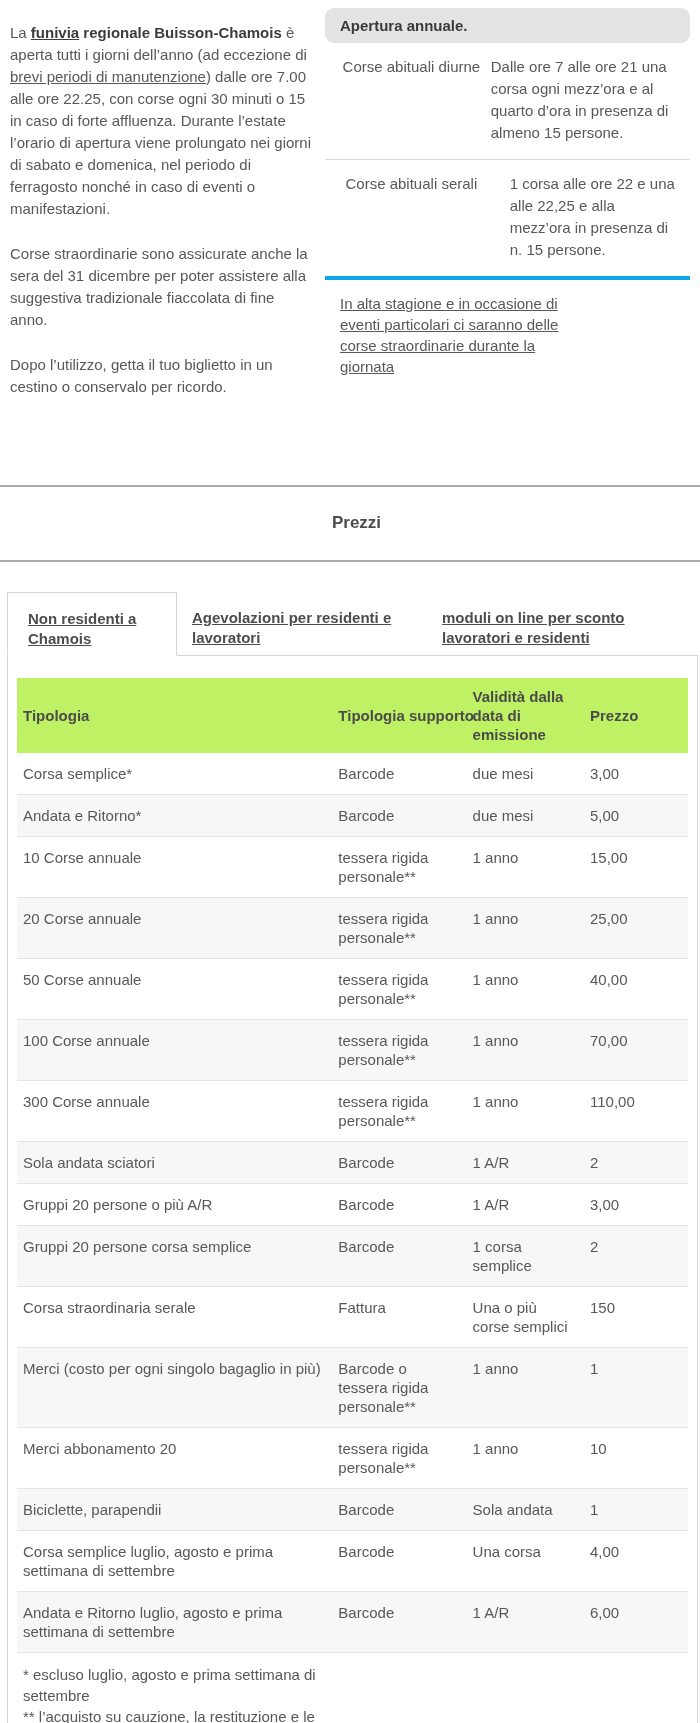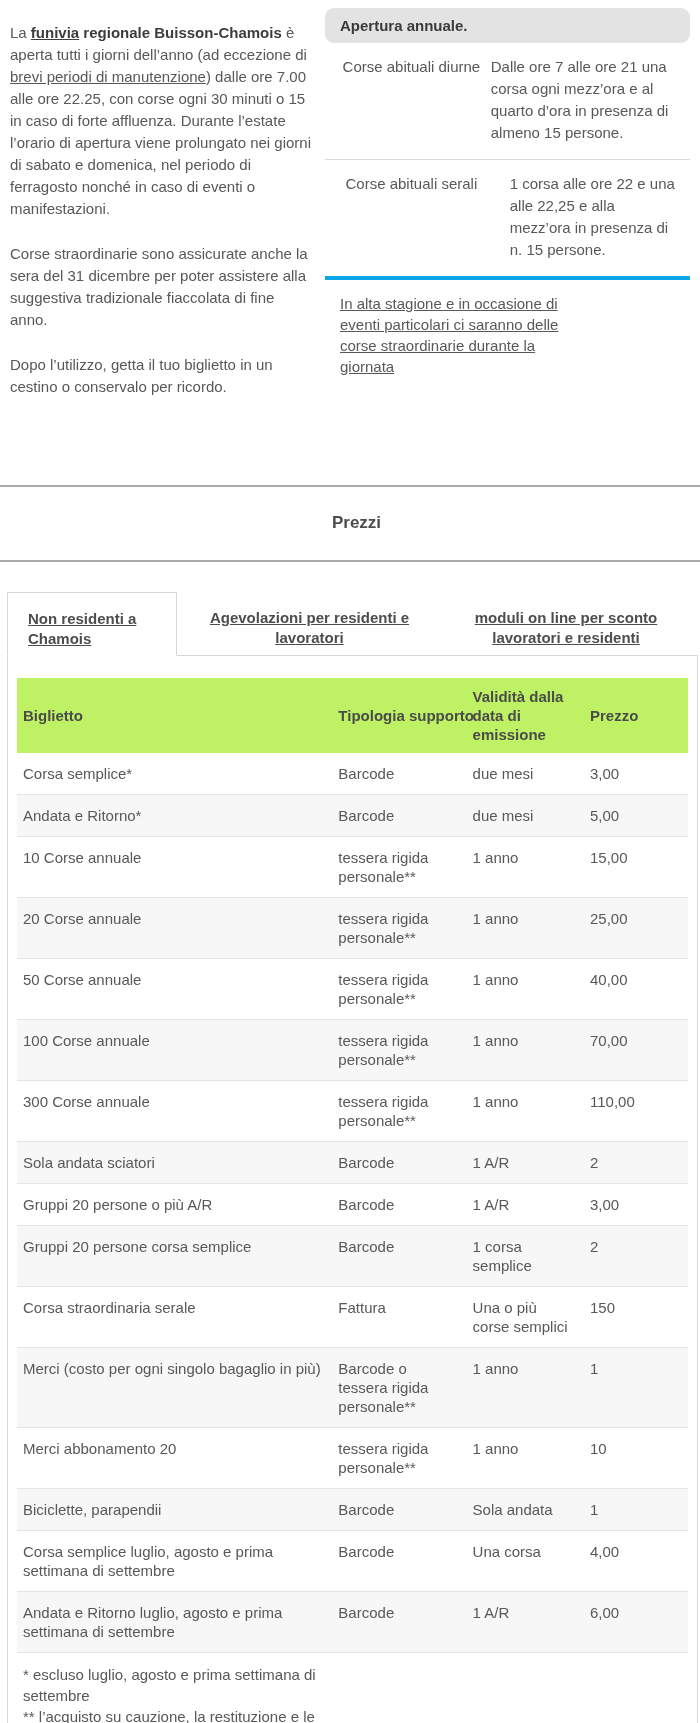--- a/index.html
+++ b/index.html
@@ -33,21 +33,21 @@
   .section-title{
     text-align:center;font-weight:bold;font-size:17px;color:#4d4d4d;
     margin:26px 0 27px 13px;
   }
 
   
   .tabs-wrap{padding:0 2px 10px 7px;margin-top:30px;}
   .tab-nav{display:flex;align-items:stretch;}
   .tab{line-height:20px;font-weight:bold;color:#4d4d4d;}
   .tab .linklike{}
-  .tab-inactive{padding-top:16px;text-align:center;}
+  .tab-inactive{padding-top:16px;}
   .tab-1{flex:0 0 170px;box-sizing:border-box;
     border:1px solid #d6d6d6;border-bottom:1px solid #fff;background:#fff;
     position:relative;z-index:2;margin-bottom:-1px;
     padding:16px 10px 6px 20px;}
   .tab-2{margin-left:15px;width:235px;}
   .tab-3{margin-left:15px;width:248px;}
 
   .tab-panel{
     border:1px solid #d6d6d6;position:relative;z-index:1;
     padding:22px 9px 28px 9px;
@@ -117,21 +117,21 @@
   <div class="tab-panel">
     <table class="price">
       <colgroup>
           <col class="c1">
           <col class="c2">
           <col class="c3">
           <col class="c4">
         </colgroup>
       <thead>
         <tr>
-          <th>Biglietto</th>
+          <th>Tipologia</th>
           <th class="nowrap">Tipologia supporto</th>
           <th>Validità dalla data di emissione</th>
           <th>Prezzo</th>
         </tr>
       </thead>
       <tbody>
           <tr>
             <td>Corsa semplice*</td>
             <td>Barcode</td>
             <td>due mesi</td>

